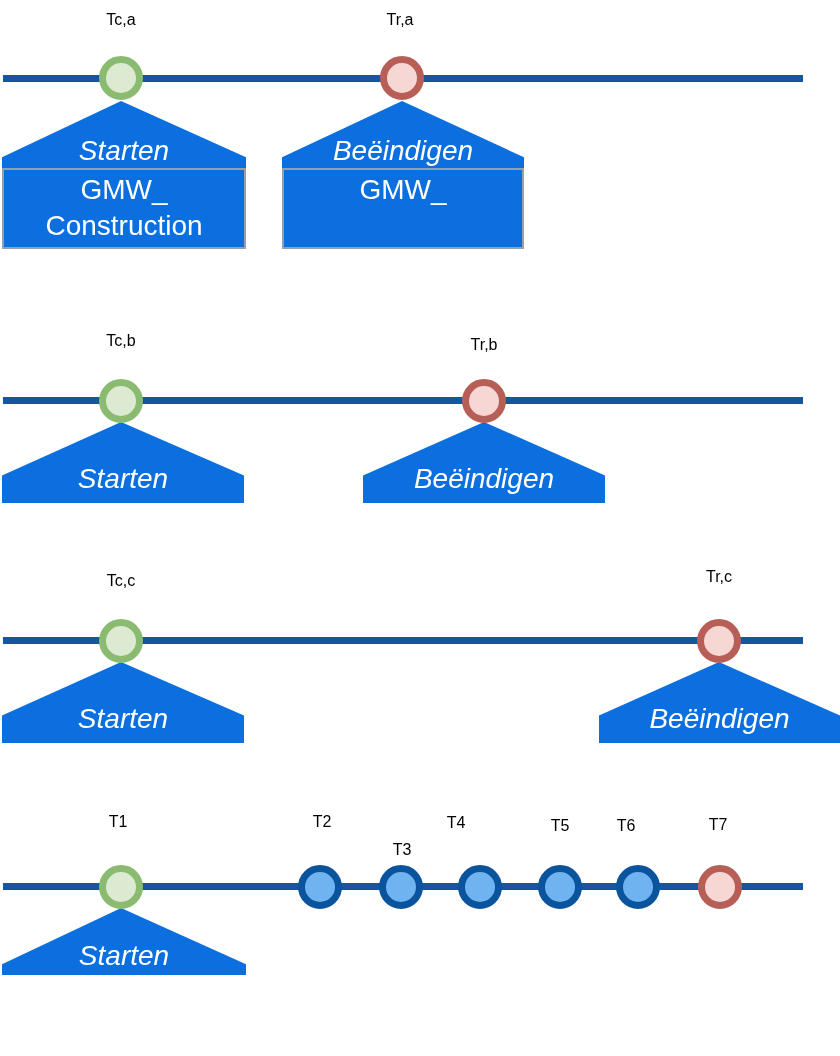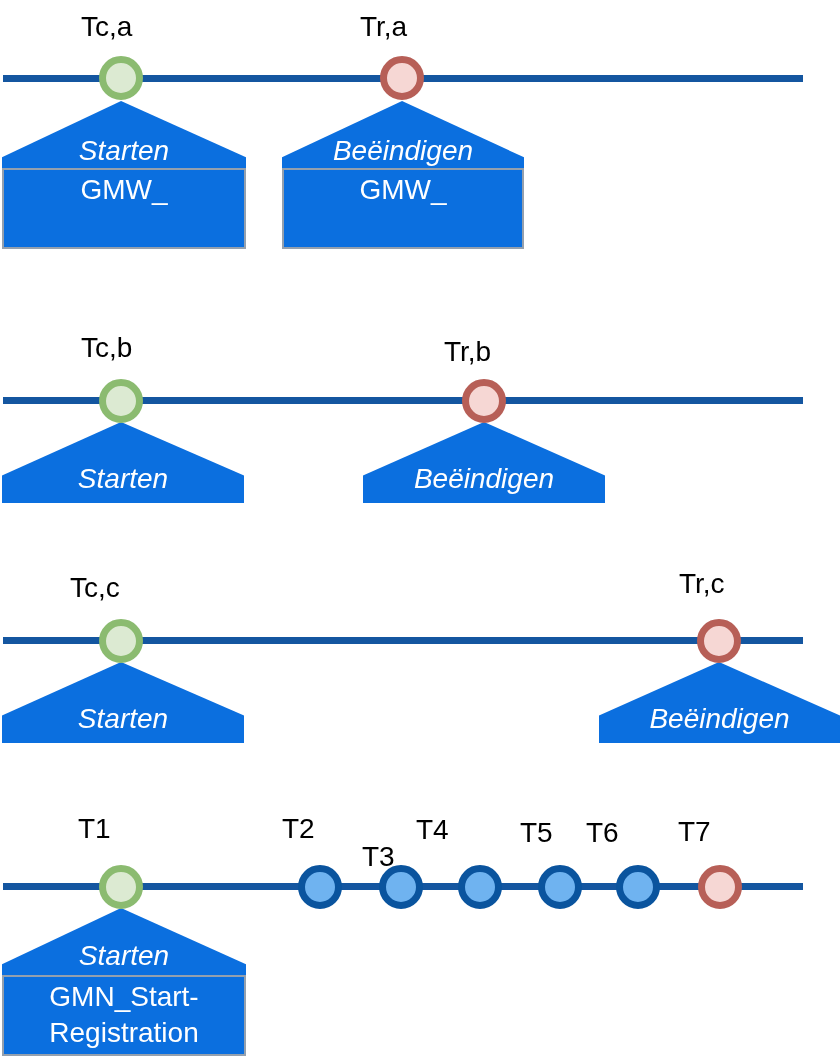--- a/index.html
+++ b/index.html
@@ -12,21 +12,21 @@
     background:var(--timeline_line);z-index:1;
   }
   .marker{
     position:absolute;width:44px;height:44px;border-radius:50%;
     box-sizing:border-box;border:7px solid transparent;z-index:3;
   }
   .marker.start{border-color:var(--start_marker_border);background:var(--start_marker_fill);}
   .marker.end{border-color:var(--end_marker_border);background:var(--end_marker_fill);}
   .marker.mid{border-color:var(--mid_marker_border);background:var(--mid_marker_fill);}
   .tlabel{
-    position:absolute;width:80px;text-align:left;font-size:28px;
+    position:absolute;width:80px;text-align:center;font-size:16px;
     color:var(--label_text);z-index:2;white-space:nowrap;
   }
   .group{position:absolute;z-index:2;}
   .flag{
     position:relative;width:100%;background:var(--event_blue);font-style:italic;
   }
   .flag-text{
     position:absolute;left:0;right:0;text-align:center;color:var(--event_text);
     font-size:28px;line-height:30px;white-space:nowrap;
   }
@@ -47,20 +47,21 @@
   <div class="tlabel" style="left:360px;top:11px">Tr,a</div>
   <div class="marker start" style="left:99px;top:56px"></div>
   <div class="marker end" style="left:380px;top:56px"></div>
 
   <div class="group" style="left:2px;top:101px;width:244px">
     <div class="flag" style="height:67px;clip-path:polygon(48.8% 0,100% 84%,100% 100%,0 100%,0 84%)">
       <span class="flag-text" style="bottom:2px">Starten</span>
     </div>
     <div class="box">
       <div class="box-line">GMW_</div>
+      <div class="box-line">Construction</div>
     </div>
   </div>
 
   <div class="group" style="left:282px;top:101px;width:242px">
     <div class="flag" style="height:67px;clip-path:polygon(49.6% 0,100% 84%,100% 100%,0 100%,0 84%)">
       <span class="flag-text" style="bottom:2px">Beëindigen</span>
     </div>
     <div class="box">
       <div class="box-line">GMW_</div>
     </div>
@@ -78,21 +79,21 @@
     </div>
   </div>
 
   <div class="group" style="left:363px;top:422px;width:242px">
     <div class="flag" style="height:81px;clip-path:polygon(50% 0,100% 66%,100% 100%,0 100%,0 66%)">
       <span class="flag-text" style="bottom:9px">Beëindigen</span>
     </div>
   </div>
 
   <div class="tl-line" style="top:637px"></div>
-  <div class="tlabel" style="left:70px;top:572px">Tc,c</div>
+  <div class="tlabel" style="left:81px;top:572px">Tc,c</div>
   <div class="tlabel" style="left:679px;top:568px">Tr,c</div>
   <div class="marker start" style="left:99px;top:619px"></div>
   <div class="marker end" style="left:697px;top:619px"></div>
 
   <div class="group" style="left:2px;top:662px;width:242px">
     <div class="flag" style="height:81px;clip-path:polygon(49.2% 0,100% 66%,100% 100%,0 100%,0 66%)">
       <span class="flag-text" style="bottom:9px">Starten</span>
     </div>
   </div>
 
@@ -116,19 +117,15 @@
   <div class="marker mid" style="left:379px;top:865px"></div>
   <div class="marker mid" style="left:458px;top:865px"></div>
   <div class="marker mid" style="left:538px;top:865px"></div>
   <div class="marker mid" style="left:616px;top:865px"></div>
   <div class="marker end" style="left:698px;top:865px"></div>
 
   <div class="group" style="left:2px;top:908px;width:244px">
     <div class="flag" style="height:67px;clip-path:polygon(48.8% 0,100% 84%,100% 100%,0 100%,0 84%)">
       <span class="flag-text" style="bottom:4px">Starten</span>
     </div>
-    <div class="box">
-      <div class="box-line">GMN_Start-</div>
-      <div class="box-line">Registration</div>
-    </div>
   </div>
 
 </div>
 
 </body></html>

